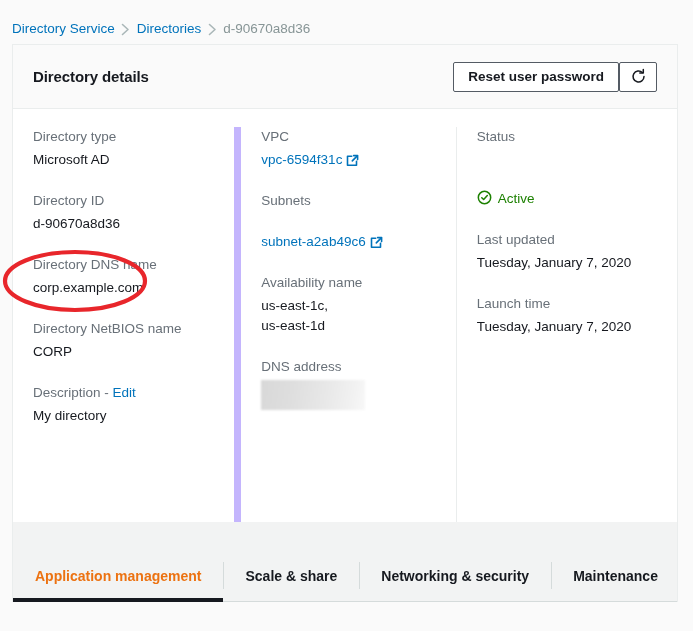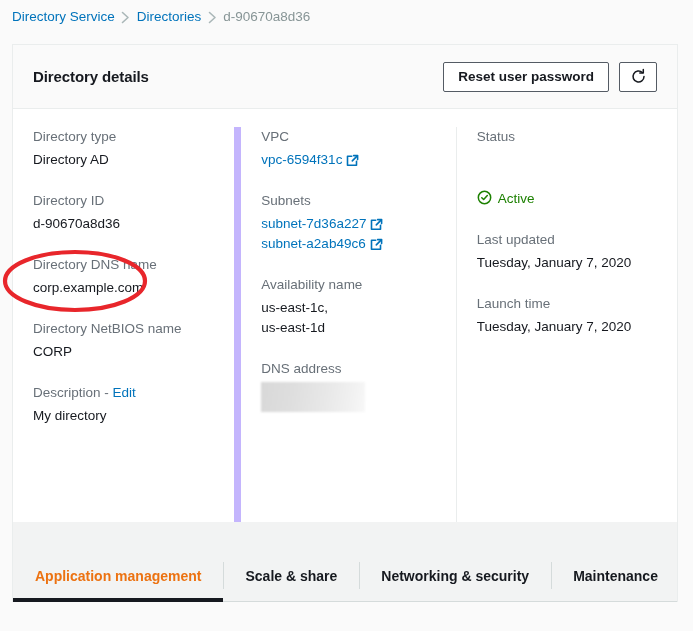--- a/index.html
+++ b/index.html
@@ -6,21 +6,21 @@
   html, body {
     width: 693px; height: 631px;
     background: #fafafa;
     font-family: "Liberation Sans", sans-serif;
     -webkit-font-smoothing: antialiased;
   }
   #root { position: relative; width: 693px; height: 631px; overflow: hidden; }
 
   
   .breadcrumb {
-    position: absolute; left: 12px; top: 8px;
+    position: absolute; left: 12px; top: 20px;
     display: flex; align-items: center;
     font-size: 13.5px; line-height: 18px;
   }
   .crumb-link { color: #0073bb; text-decoration: none; white-space: nowrap; }
   .crumb-current { color: #879596; white-space: nowrap; }
   .crumb-sep {
     width: 22px; display: flex; align-items: center; justify-content: center;
     color: #aab7b8; font-size: 13px;
   }
   .crumb-sep svg { display: block; }
@@ -35,21 +35,21 @@
   .card-header {
     position: relative; height: 64px;
     background: #fafafa;
     border-bottom: 1px solid #eaeded;
     display: flex; align-items: center; justify-content: space-between;
     padding: 0 20px 0 20px;
   }
   .card-title {
     font-size: 15px; font-weight: bold; color: #16191f; letter-spacing: -0.1px;
   }
-  .header-actions { display: flex; align-items: center; gap: 10px; }
+  .header-actions { display: flex; align-items: center; gap: 0; }
   .btn {
     height: 30px; padding: 0 14px;
     background: #ffffff;
     border: 1px solid #545b64;
     border-radius: 2px;
     color: #16191f; font-size: 13.5px; font-weight: bold;
     font-family: "Liberation Sans", sans-serif;
     cursor: pointer; white-space: nowrap;
     display: flex; align-items: center; justify-content: center;
   }
@@ -163,21 +163,21 @@
           </span>
         </button>
       </div>
     </div>
 
     <div class="card-body">
 
       <div class="col col-1">
         <div class="field">
           <div class="field-label">Directory type</div>
-          <div class="field-value">Directory AD</div>
+          <div class="field-value">Microsoft AD</div>
         </div>
         <div class="field">
           <div class="field-label">Directory ID</div>
           <div class="field-value">d-90670a8d36</div>
         </div>
         <div class="field">
           <div class="field-label">Directory DNS name</div>
           <div class="field-value">corp.example.com</div>
         </div>
         <div class="field">
@@ -200,30 +200,20 @@
                 <path d="M10.5 7.2v4.1H1.5V2.3h4.2" stroke="#0073bb" stroke-width="1.6" stroke-linecap="round" stroke-linejoin="round"></path>
                 <path d="M7.6 1.6h4v4" stroke="#0073bb" stroke-width="1.6" stroke-linecap="round" stroke-linejoin="round"></path>
                 <path d="M11.3 1.9 L6.3 6.9" stroke="#0073bb" stroke-width="1.6" stroke-linecap="round"></path>
               </svg>
             </span>
           </a>
         </div>
         <div class="field">
           <div class="field-label">Subnets</div>
           <div>
-            <a class="link ext-link" href="#">
-              <span>subnet-7d36a227</span>
-              <span class="ext-icon">
-                <svg width="13" height="13" viewBox="0 0 13 13" fill="none">
-                  <path d="M10.5 7.2v4.1H1.5V2.3h4.2" stroke="#0073bb" stroke-width="1.6" stroke-linecap="round" stroke-linejoin="round"></path>
-                  <path d="M7.6 1.6h4v4" stroke="#0073bb" stroke-width="1.6" stroke-linecap="round" stroke-linejoin="round"></path>
-                  <path d="M11.3 1.9 L6.3 6.9" stroke="#0073bb" stroke-width="1.6" stroke-linecap="round"></path>
-                </svg>
-              </span>
-            </a>
             <br>
             <a class="link ext-link" href="#">
               <span>subnet-a2ab49c6</span>
               <span class="ext-icon">
                 <svg width="13" height="13" viewBox="0 0 13 13" fill="none">
                   <path d="M10.5 7.2v4.1H1.5V2.3h4.2" stroke="#0073bb" stroke-width="1.6" stroke-linecap="round" stroke-linejoin="round"></path>
                   <path d="M7.6 1.6h4v4" stroke="#0073bb" stroke-width="1.6" stroke-linecap="round" stroke-linejoin="round"></path>
                   <path d="M11.3 1.9 L6.3 6.9" stroke="#0073bb" stroke-width="1.6" stroke-linecap="round"></path>
                 </svg>
               </span>

